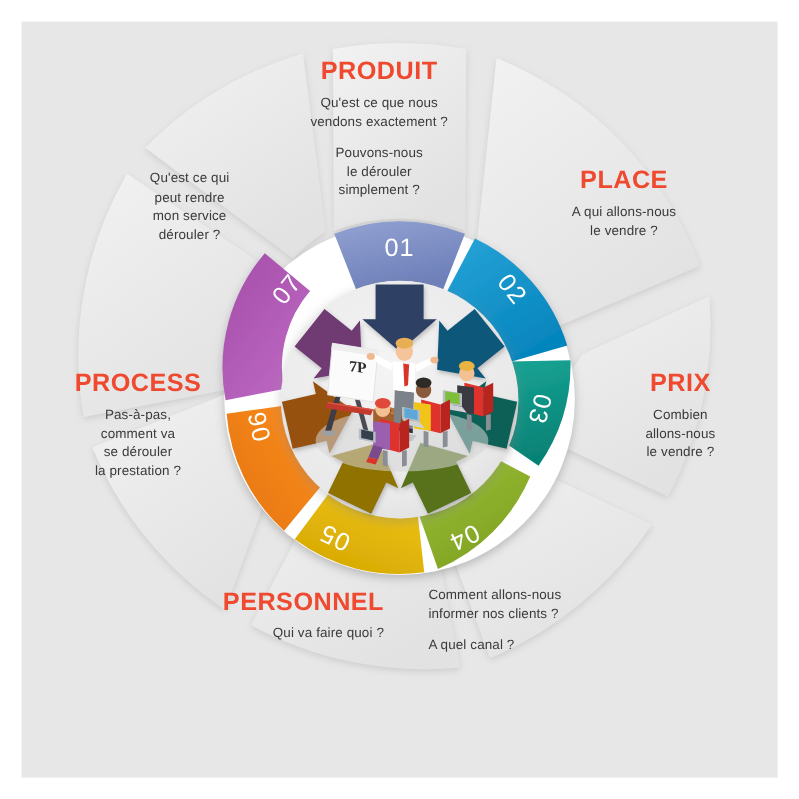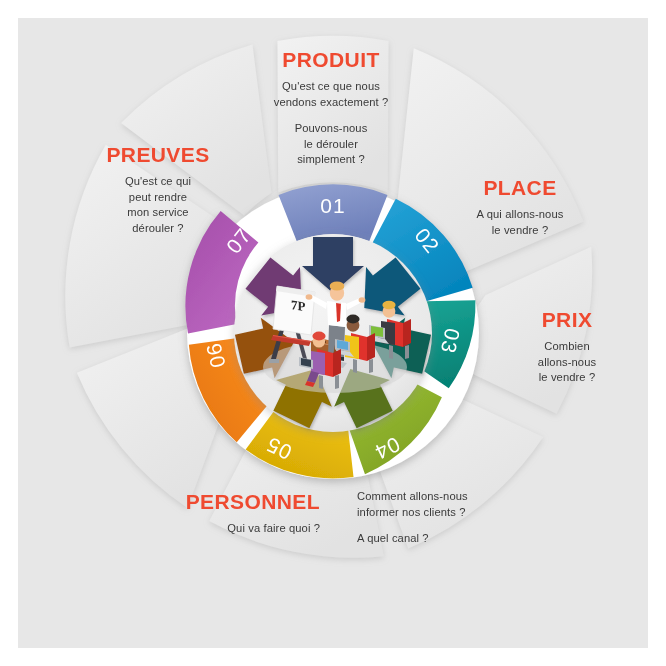--- a/index.html
+++ b/index.html
@@ -39,22 +39,22 @@
     font-size:21px;
     letter-spacing:.4px;
     line-height:26px;
     display:block;
     margin-bottom:6px;
   }
   .lbl p{margin:0 0 11px 0;}
   .lbl p:last-child{margin-bottom:0;}
 
   
-  #lbl-produit  {left:233px; top:47px;  width:196px; text-align:center;}
-  #lbl-place    {left:440px; top:138px; width:160px; text-align:center;margin-top:37px;}
+  #lbl-produit  {left:218px; top:47px;  width:196px; text-align:center;}
+  #lbl-place    {left:440px; top:138px; width:160px; text-align:center;}
   #lbl-prix     {left:492px; top:307px; width:150px; text-align:center;}
   #lbl-promotion{left:357px; top:489px; width:185px; text-align:left;}
   #lbl-personnel{left:130px; top:489px; width:190px; text-align:right;}
   #lbl-process  {left:40px;  top:307px; width:150px; text-align:center;}
   #lbl-preuves  {left:78px;  top:142px; width:160px; text-align:center;}
 
   #lbl-place .title, #lbl-prix .title,
   #lbl-process .title, #lbl-preuves .title,
   #lbl-produit .title{ text-align:center; }
   #lbl-promotion .title{ text-align:left; }
@@ -354,23 +354,31 @@
     </p>
   </div>
 
   <div class="lbl" id="lbl-personnel">
     <span class="title">PERSONNEL</span>
     <p>
       <span>Qui va faire quoi ?</span>
     </p>
   </div>
 
+  <div class="lbl" id="lbl-process">
+    <span class="title">PROCESS</span>
+    <p>
+      <span>Pas-à-pas,</span><br>
+      <span>comment va</span><br>
+      <span>se dérouler</span><br>
+      <span>la prestation ?</span>
+    </p>
+  </div>
 
   <div class="lbl" id="lbl-preuves">
-    <span class="title">PREUVES</span>
     <p>
       <span>Qu'est ce qui</span><br>
       <span>peut rendre</span><br>
       <span>mon service</span><br>
       <span>dérouler ?</span>
     </p>
   </div>
 
 </div>
 

